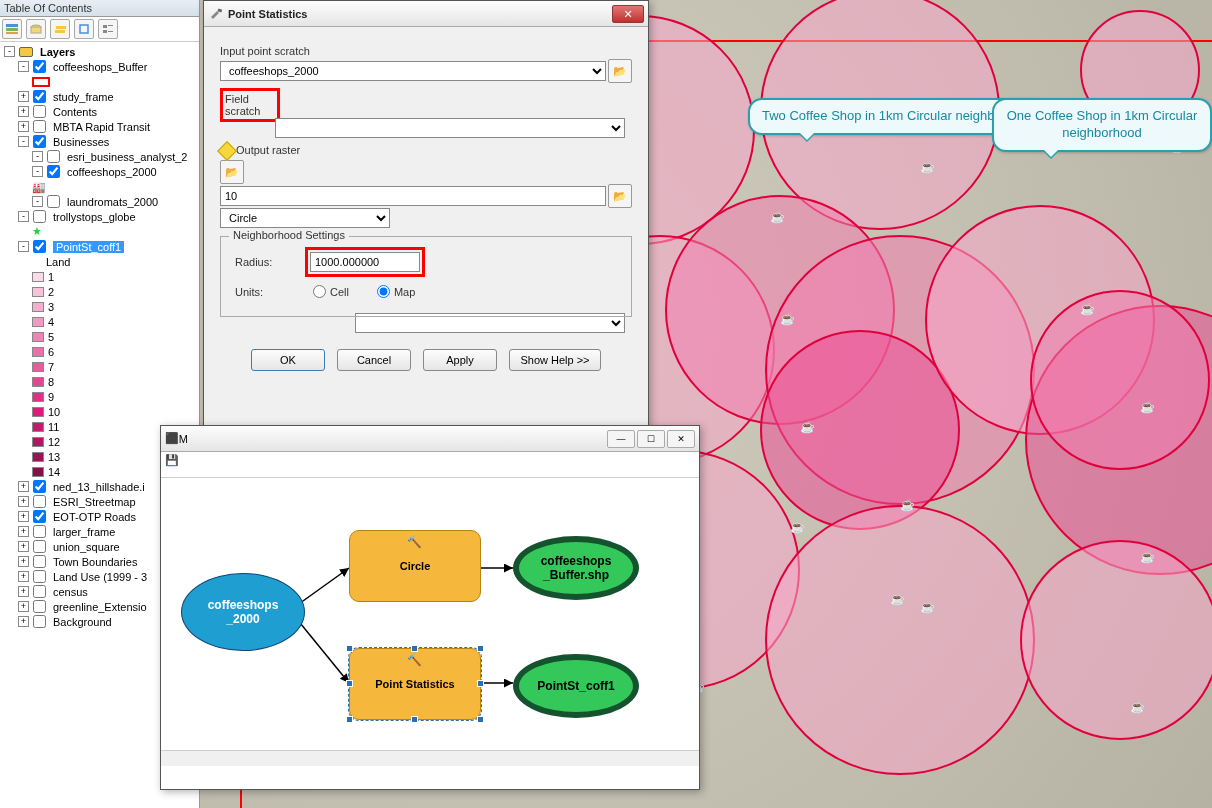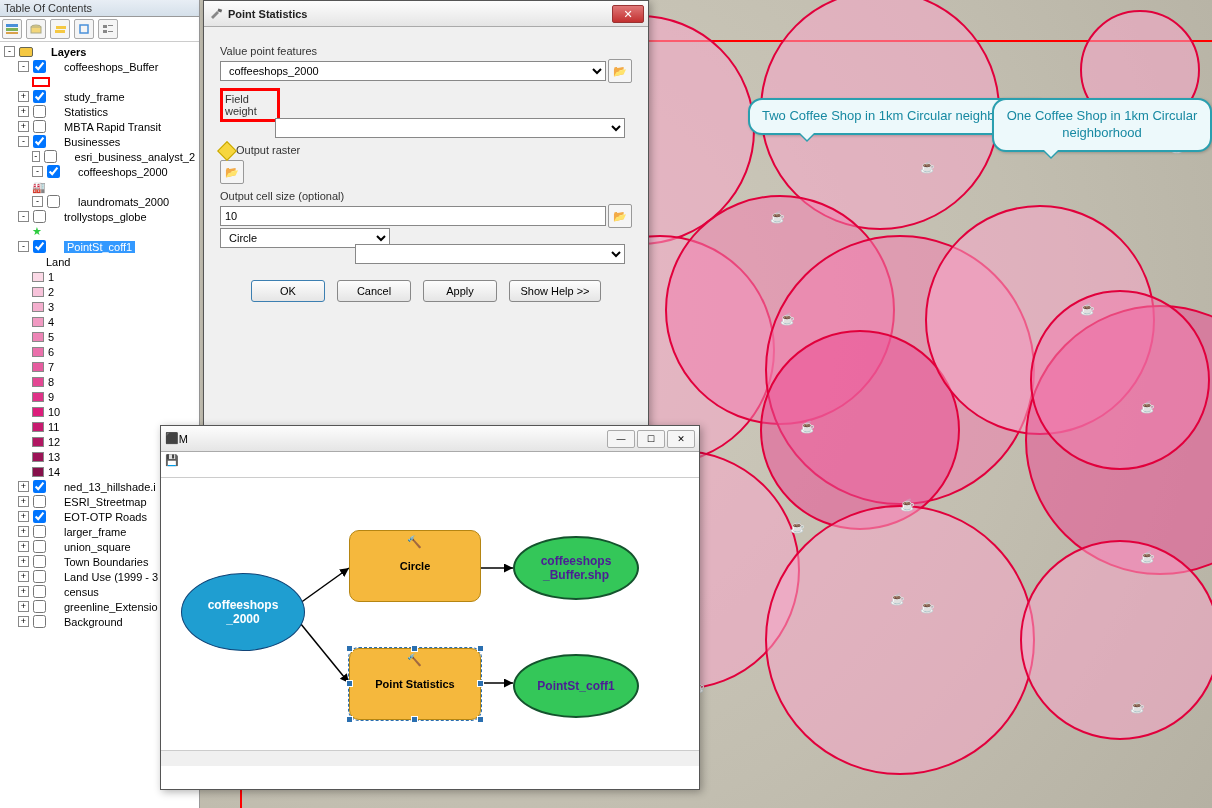--- a/index.html
+++ b/index.html
@@ -7,21 +7,21 @@
 
 
 .toc { position: absolute; left: 0; top: 0; width: 200px; height: 808px; border-right: 1px solid #999; background: #fff; }
 .toc-header { background: linear-gradient(#e8eef5, #d5e0ea); padding: 2px 4px; border-bottom: 1px solid #999; color: #333; }
 .toc-toolbar { padding: 2px; border-bottom: 1px solid #ccc; display: flex; gap: 4px; }
 .toc-toolbar .tbtn { width: 20px; height: 20px; border: 1px solid #aaa; background: #f5f5f5; border-radius: 2px; display: flex; align-items: center; justify-content: center; cursor: pointer; }
 .tree { padding: 2px 4px; }
 .tree-row { display: flex; align-items: center; height: 15px; white-space: nowrap; }
 .tree-row .expander { width: 11px; height: 11px; border: 1px solid #888; font-size: 9px; line-height: 9px; text-align: center; margin-right: 2px; cursor: pointer; }
 .tree-row input[type=checkbox] { margin: 0 2px; }
-.tree-row .label { margin-left: 16px; }
+.tree-row .label { margin-left: 5px; }
 .tree-row .swatch { width: 12px; height: 10px; border: 1px solid #888; margin-right: 4px; margin-left: 28px; }
 .tree-row .sw-outline { width: 18px; height: 10px; border: 2px solid red; margin-left: 28px; }
 .tree-row .star { margin-left: 28px; color: #2ecc40; }
 .tree-row .bicon { width: 14px; height: 12px; margin-left: 28px; }
 .indent0 { padding-left: 0; }
 .indent1 { padding-left: 14px; }
 .indent2 { padding-left: 28px; }
 .selected-layer { background: #3399ff; color: #fff; padding: 0 3px; }
 .layers-icon { width: 14px; height: 10px; background: #f5c842; border: 1px solid #665; border-radius: 2px; margin: 0 2px; }
 
@@ -64,21 +64,21 @@
 
 .model-win { position: absolute; left: 160px; top: 425px; width: 540px; height: 365px; background: #fff; border: 1px solid #555; box-shadow: 2px 2px 8px rgba(0,0,0,0.3); }
 .model-titlebar { height: 26px; background: linear-gradient(#fdfdfd, #e5e5e5); display: flex; align-items: center; padding: 0 4px; border-bottom: 1px solid #aaa; }
 .win-btn { width: 28px; height: 18px; border: 1px solid #aaa; background: #f5f5f5; margin-left: 2px; border-radius: 2px; text-align: center; line-height: 16px; font-size: 9px; cursor: pointer; }
 .model-menu { height: 20px; border-bottom: 1px solid #ccc; padding: 2px 6px; }
 .model-toolbar { height: 26px; padding: 2px 4px; border-bottom: 1px solid #ccc; }
 .model-canvas { position: relative; height: 272px; background: #fff; }
 .model-canvas svg { position: absolute; inset: 0; }
 .oval { position: absolute; border-radius: 50%; display: flex; align-items: center; justify-content: center; text-align: center; font-size: 12px; font-weight: bold; padding: 8px; }
 .oval.blue { background: #1f9ed1; color: #fff; width: 124px; height: 78px; border: 1px solid #147; }
-.oval.green { background: #34c759; color: #4c1d95; width: 126px; height: 64px; border: 2px solid #14532d; }
+.oval.green { background: #34c759; color: #000000; width: 126px; height: 64px; border: 6px solid #14532d; }
 .rect { position: absolute; background: #f5b83d; border: 1px solid #b58512; width: 132px; height: 72px; border-radius: 10px; display: flex; flex-direction: column; align-items: center; justify-content: center; font-size: 12px; font-weight: bold; }
 .rect .hammer-icon { position: absolute; top: 4px; font-size: 12px; color: #444; }
 .rect.sel { outline: 1px dashed #2a6fb0; }
 .rect .handle { position: absolute; width: 7px; height: 7px; background: #2a6fb0; border: 1px solid #fff; }
 .h-tl{top:-4px;left:-4px}.h-tr{top:-4px;right:-4px}.h-bl{bottom:-4px;left:-4px}.h-br{bottom:-4px;right:-4px}
 .h-tm{top:-4px;left:50%;margin-left:-4px}.h-bm{bottom:-4px;left:50%;margin-left:-4px}
 .h-ml{top:50%;left:-4px;margin-top:-4px}.h-mr{top:50%;right:-4px;margin-top:-4px}
 .model-scroll { height: 16px; border-top: 1px solid #ccc; background: #f0f0f0; }
 </style>
 </head>
@@ -135,21 +135,21 @@
         <span class="sw-outline"></span>
       </div>
       <div class="tree-row indent1">
         <span class="expander">+</span>
         <input type="checkbox" checked="" style="">
         <span class="label">study_frame</span>
       </div>
       <div class="tree-row indent1">
         <span class="expander">+</span>
         <input type="checkbox" style="">
-        <span class="label">Statistics</span>
+        <span class="label">Contents</span>
       </div>
       <div class="tree-row indent1">
         <span class="expander">+</span>
         <input type="checkbox" style="">
         <span class="label">MBTA Rapid Transit</span>
       </div>
       <div class="tree-row indent1">
         <span class="expander">-</span>
         <input type="checkbox" checked="" style="">
         <span class="label">Businesses</span>
@@ -340,45 +340,64 @@
     <span class="ticon">
         <svg width="14" height="14">
           <path d="M2 10 L8 4 L10 6 L4 12 Z" fill="#888"></path>
           <rect x="9" y="2" width="4" height="3" fill="#666" transform="rotate(20 11 3)"></rect>
         </svg>
       </span>
     <span class="ttl">Point Statistics</span>
     <span class="close">✕</span>
   </div>
   <div class="dialog-body">
-    <div class="dlabel">Value point features</div>
+    <div class="dlabel">Input point scratch</div>
     <div class="combo-row">
       <select class="combo"><option>coffeeshops_2000</option></select>
       <div class="folder-btn">📂</div>
     </div>
 
     <div class="redbox" style="width:60px;margin-top:5px">
       <div>Field</div>
-      <div>weight</div>
+      <div>scratch</div>
     </div>
     <select class="combo" style="margin-top:-19px;margin-left:55px;width:350px"></select>
 
     <div class="dlabel"><span class="warn-icon"></span><span>Output raster</span></div>
     <div class="combo-row">
       <div class="folder-btn">📂</div>
     </div>
 
-    <div class="dlabel">Output cell size (optional)</div>
     <div class="combo-row">
       <input class="textfield" value="10" style="">
       <div class="folder-btn">📂</div>
     </div>
 
     <select class="combo" style="width:170px"><option>Circle</option></select>
 
+    <div class="fieldset">
+      <span class="legend">Neighborhood Settings</span>
+      <div style="display:flex;align-items:center;gap:20px">
+        <span style="width:50px">Radius:</span>
+        <div class="redbox">
+          <input class="textfield" style="width: 110px;" value="1000.000000">
+        </div>
+      </div>
+      <div class="radio-row">
+        <span style="width:50px">Units:</span>
+        <label class="radio-item">
+            <input type="radio" name="u" style="">
+            <span>Cell</span>
+          </label>
+        <label class="radio-item">
+            <input type="radio" name="u" checked="" style="">
+            <span>Map</span>
+          </label>
+      </div>
+    </div>
 
     <select class="combo" style="margin-top:-19px;margin-left:135px;width:270px"></select>
   </div>
   <div class="dialog-buttons">
     <button class="dbtn primary">OK</button>
     <button class="dbtn">Cancel</button>
     <button class="dbtn">Apply</button>
     <button class="dbtn wide">Show Help &gt;&gt;</button>
   </div>
 </div>

